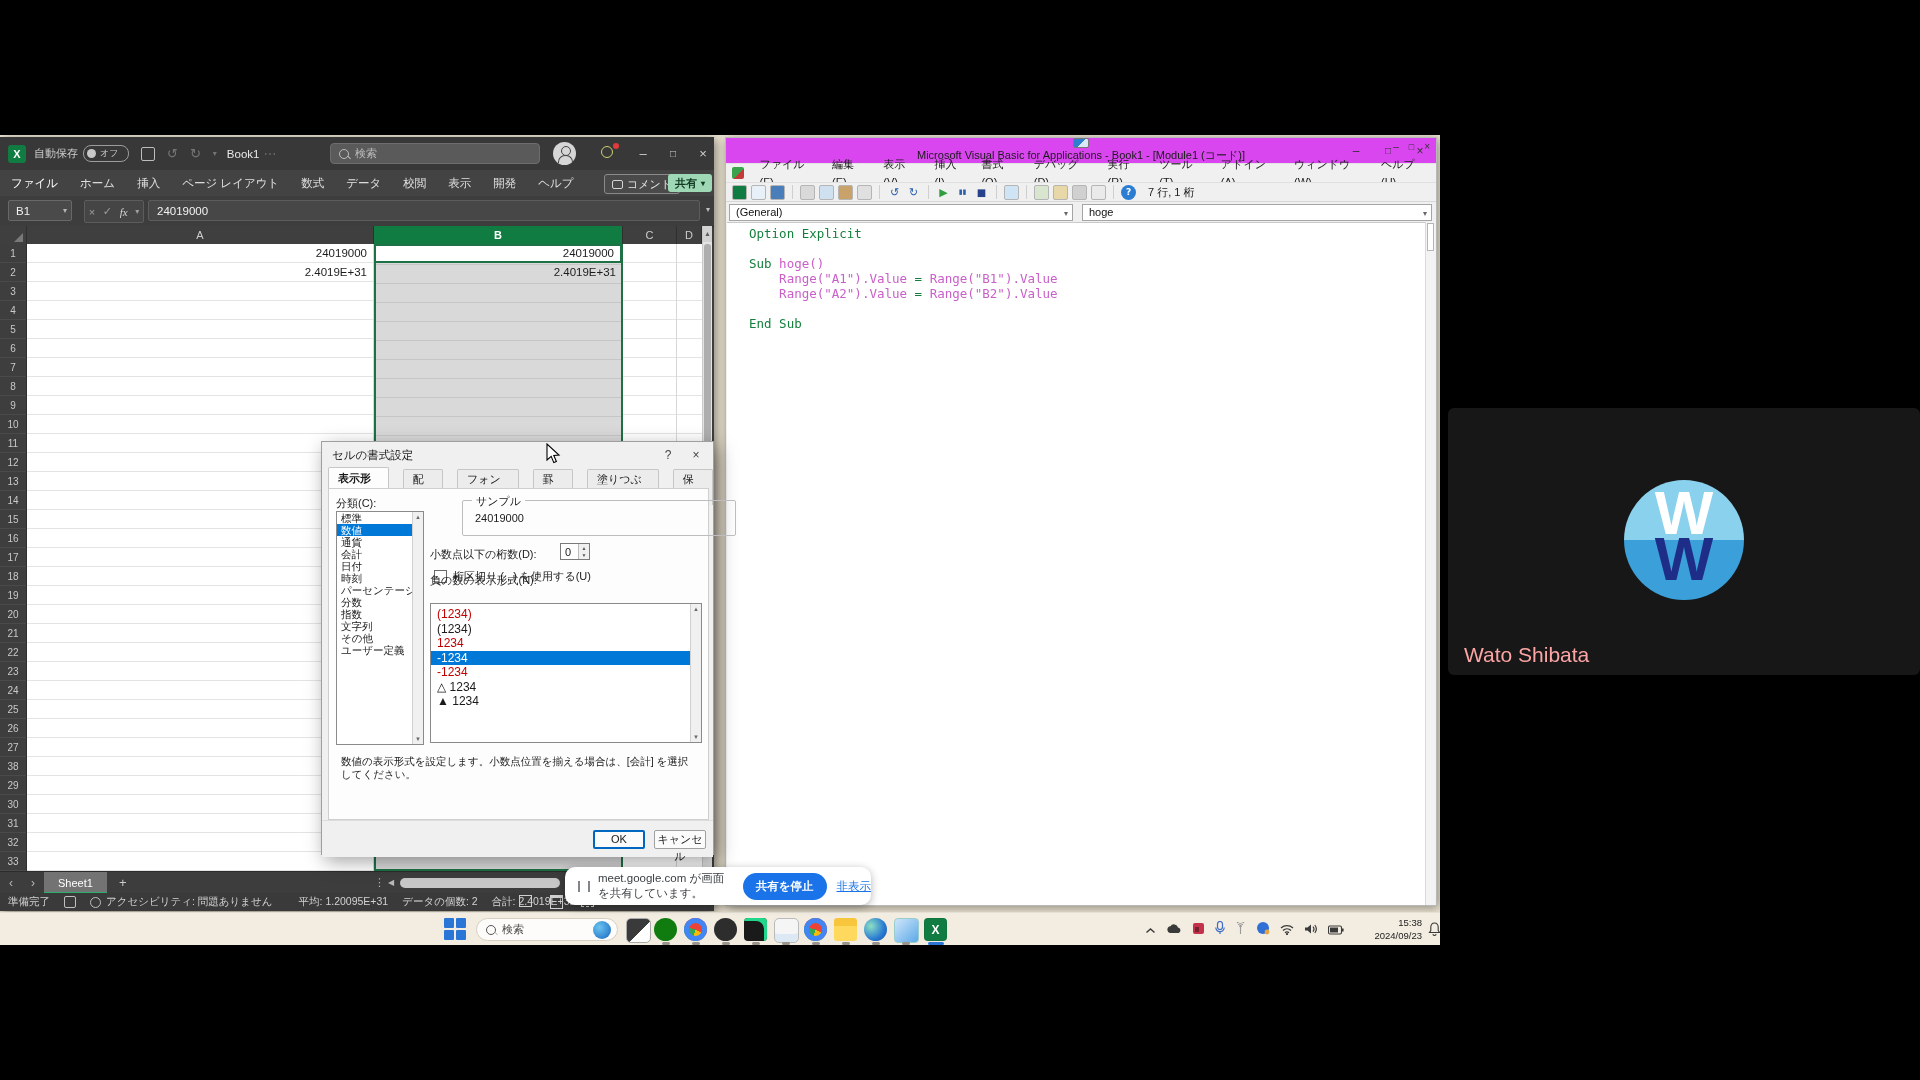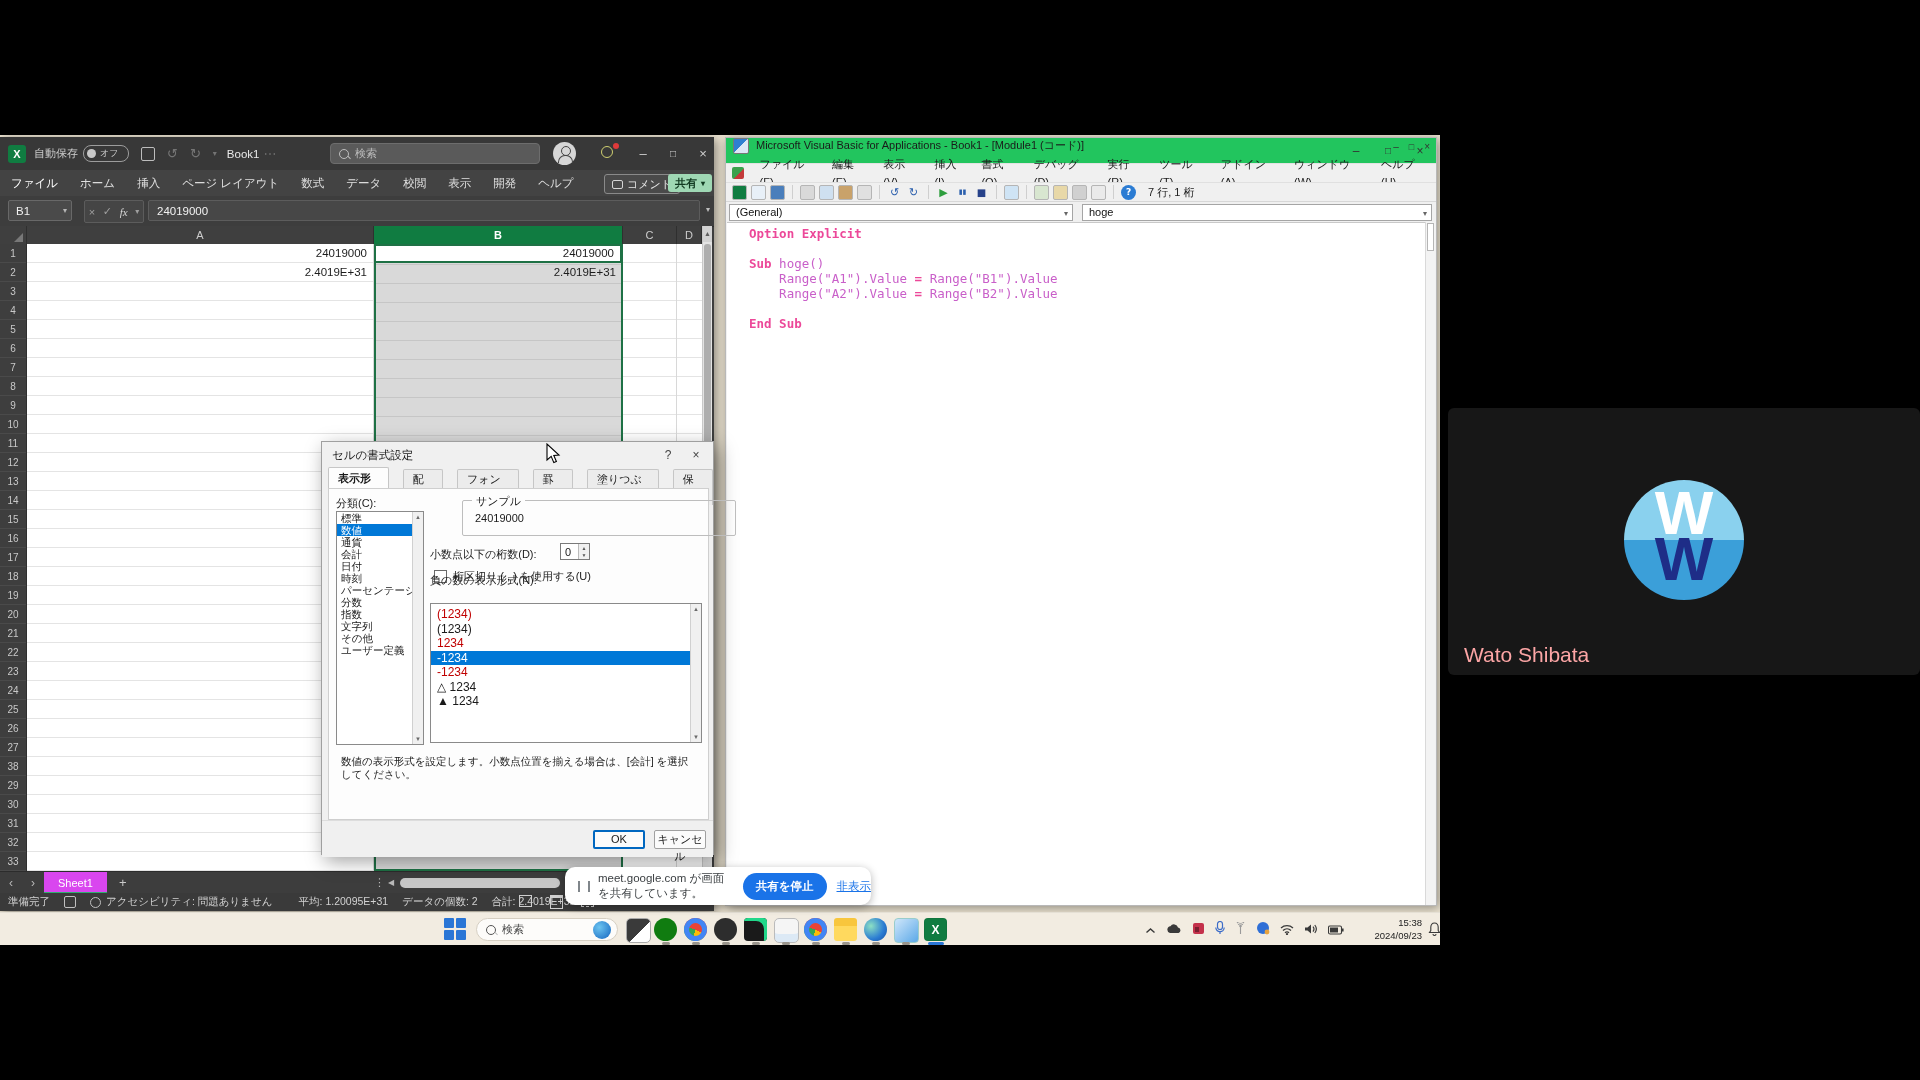--- a/index.html
+++ b/index.html
@@ -70,21 +70,21 @@
      background:repeating-linear-gradient(to bottom,transparent 0 18px,#c6c6c6 18px 19px);}
   .cellv{position:absolute;height:19px;line-height:19px;font-size:11.5px;color:#1c1c1c;text-align:right;padding-right:6px;box-sizing:border-box;}
   .cellv.activecell{background:#fff;border:2px solid #1e7145;line-height:15px;}
   
   #vscroll{position:absolute;left:702px;top:89px;width:10px;height:645px;background:#e3e3e3;border-left:1px solid #c9c9c9;box-sizing:border-box;}
   #vscroll .up{height:16px;text-align:center;font-size:7px;color:#5e5e5e;line-height:16px;background:#d2d2d2;}
   #vscroll .thumb{margin:2px 1px;height:250px;background:#aeaeae;border-radius:3px;}
   
   #tabsrow{position:absolute;left:0;top:734px;width:714px;height:22px;background:#3d3d3d;display:flex;align-items:center;border-top:1px solid #2c2c2c;box-sizing:border-box;}
   .tab-nav{color:#b9b9b9;font-size:12px;padding:0 9px;}
-  #sheet-tab{height:22px;line-height:22px;padding:0 14px;color:#fff;font-size:11px;background:#d946ef;border-bottom:2px solid #2fae6e;box-sizing:border-box;}
+  #sheet-tab{height:22px;line-height:22px;padding:0 14px;color:#fff;font-size:11px;background:#737373;border-bottom:2px solid #2fae6e;box-sizing:border-box;}
   #add-sheet{color:#c9c9c9;font-size:13px;padding:0 12px;}
   #tab-menu-dots{position:absolute;left:374px;color:#b9b9b9;font-size:11px;}
   #hscroll-left{position:absolute;left:388px;color:#b9b9b9;font-size:8px;}
   #hthumb{position:absolute;left:400px;top:6px;width:160px;height:10px;border-radius:5px;background:#c7c7c7;}
   
   #statusbar{position:absolute;left:0;top:756px;width:714px;height:18px;background:#3a3a3a;display:flex;align-items:center;
              color:#d2d2d2;font-size:10.5px;gap:0;}
   #statusbar .seg{margin-left:14px;white-space:nowrap;}
   #statusbar .seg.first{margin-left:8px;}
   .stat-ic{margin-left:14px;font-size:10px;color:#c0c0c0;}
@@ -125,39 +125,39 @@
   #dlg-desc{position:absolute;left:12px;top:266px;width:356px;font-size:10.5px;line-height:13px;}
   #dlg-bottom{position:absolute;left:0;top:378px;width:100%;height:36px;background:#f0f0f0;border-top:1px solid #ddd;}
   .dbtn{position:absolute;top:9px;width:52px;height:19px;line-height:17px;text-align:center;background:#fbfbfb;border:1px solid #a0a0a0;
         border-radius:2px;font-size:11px;box-sizing:border-box;}
   #btn-ok{left:271px;border:2px solid #0067c0;line-height:15px;}
   #btn-cancel{left:332px;}
 
   
   #vba{position:absolute;left:725px;top:2px;width:712px;height:769px;background:#f0f0f0;border:1px solid #b8b8b8;
        box-shadow:2px 2px 10px rgba(0,0,0,.4);font-size:11px;color:#1a1a1a;box-sizing:border-box;}
-  #vba-titlebar{position:absolute;left:0;top:0;width:100%;height:26px;background:#22c55e;display:flex;align-items:flex-start;border-bottom:1px solid #e2e2e2;box-sizing:border-box;}
+  #vba-titlebar{position:absolute;left:0;top:0;width:100%;height:26px;background:#d946ef;display:flex;align-items:center;border-bottom:1px solid #e2e2e2;box-sizing:border-box;flex-direction:column;}
   .vba-appicon{width:14px;height:14px;margin:0 7px;background:linear-gradient(135deg,#2f7fd0 0 50%,#dbe7f5 50% 100%);border:1px solid #777;border-radius:2px;}
   #vba-title{font-size:11px;color:#1a1a1a;}
   .vwb{position:absolute;top:0;width:32px;height:25px;display:flex;align-items:center;justify-content:center;color:#333;font-size:12px;}
   #vba-menubar{position:absolute;left:0;top:26px;width:100%;height:18px;display:flex;align-items:center;background:#f0f0f0;}
   .mdi-ic{width:12px;height:12px;margin:0 8px 0 6px;background:linear-gradient(135deg,#3aa14c 0 55%,#c33a3a 55% 100%);border-radius:2px;}
   .vmenu-item{padding:0 8px;font-size:11px;line-height:18px;}
   .mdi-btns{position:absolute;right:6px;top:0;display:flex;gap:10px;font-size:10px;color:#333;line-height:18px;}
   #vba-toolbar{position:absolute;left:0;top:44px;width:100%;height:20px;background:#f0f0f0;border-top:1px solid #e0e0e0;border-bottom:1px solid #d7d7d7;
                display:flex;align-items:center;box-sizing:border-box;padding-left:6px;gap:4px;}
   .vt-i{width:15px;height:15px;border-radius:2px;flex:none;display:flex;align-items:center;justify-content:center;font-size:9px;}
   .vt-sep{width:1px;height:14px;background:#cfcfcf;margin:0 3px;flex:none;}
   #vt-pos{margin-left:8px;font-size:11px;color:#222;white-space:nowrap;}
   .combo{position:absolute;top:66px;height:17px;background:#fff;border:1px solid #a5a5a5;box-sizing:border-box;
          font-size:11px;line-height:15px;padding-left:6px;color:#111;}
   .combo .dd{position:absolute;right:4px;top:1px;font-size:8px;color:#666;}
   #code-area{position:absolute;left:1px;top:84px;width:700px;height:683px;background:#fff;border-top:1px solid #c9c9c9;box-sizing:border-box;}
   #code{position:absolute;left:22px;top:3px;font-family:"DejaVu Sans Mono","Liberation Mono",monospace;font-size:12.5px;line-height:15px;white-space:pre;}
-  .c-k{color:#ec4899;font-weight:bold;}
+  .c-k{color:#15803d;}
   .c-m{color:#c95fc9;}
   #vba-vscroll{position:absolute;right:1px;top:84px;width:10px;height:683px;background:#f3f3f3;border-left:1px solid #d9d9d9;box-sizing:border-box;}
   #vba-vscroll .thumb{margin:1px;height:26px;background:#fff;border:1px solid #b5b5b5;}
 
   
   #banner{position:absolute;left:565px;top:732px;width:306px;height:38px;background:#fff;border-radius:10px;
           box-shadow:0 2px 8px rgba(0,0,0,.3);display:flex;align-items:center;z-index:60;font-size:11.5px;color:#3c4043;}
   .pausebars{width:8px;height:11px;margin:0 8px 0 13px;border-left:2.5px solid #80868b;border-right:2.5px solid #80868b;flex:none;}
   #banner-btn{margin-left:10px;background:#1a73e8;color:#fff;border-radius:14px;padding:6px 13px;font-size:11.5px;font-weight:bold;flex:none;}
   #banner-link{margin-left:10px;color:#1a73e8;text-decoration:underline;font-size:11.5px;flex:none;}

